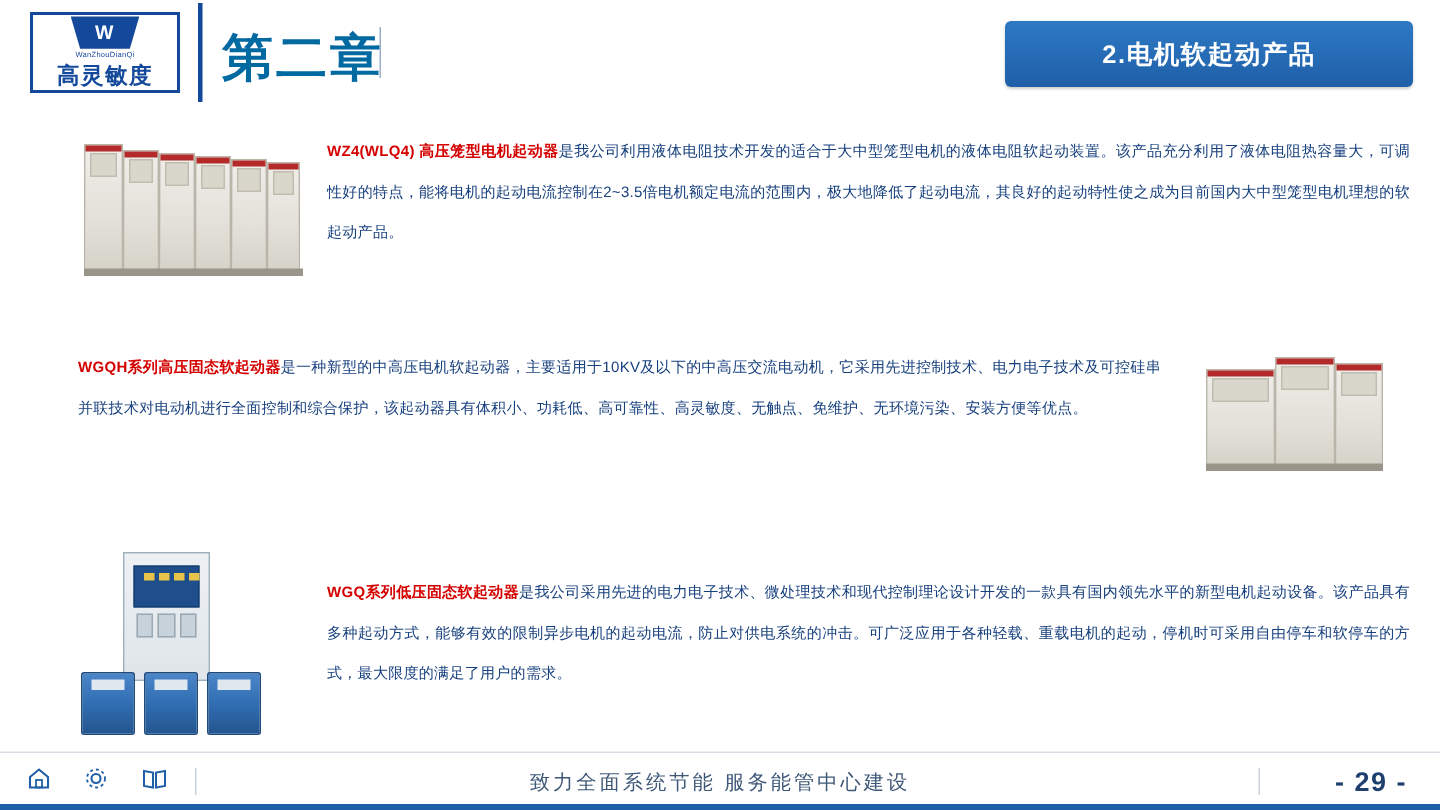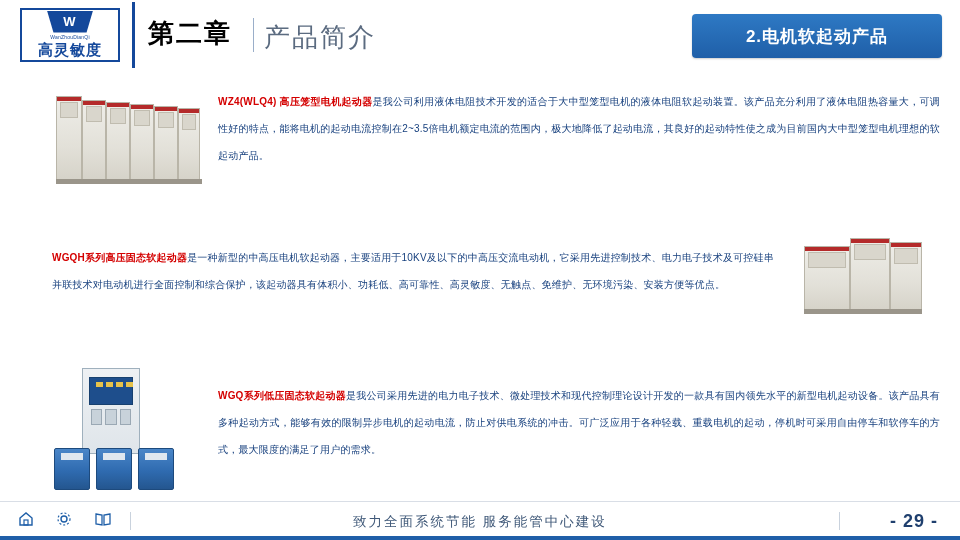--- a/index.html
+++ b/index.html
@@ -61,44 +61,44 @@
   }
   .header-divider {
     position: absolute;
     left: 132px; top: 2px;
     width: 3px; height: 66px;
     background: #14489b;
   }
   .chapter-no {
     position: absolute;
     left: 148px; top: 16px;
-    font-size: 26px;
-    font-weight: bold;
-    color: #000000;
+    font-size: 34px;
+    font-weight: bold;
+    color: #0369a1;
     letter-spacing: 2px;
     font-family: Liberation Sans, sans-serif;
   }
   .chapter-sep {
     position: absolute;
     left: 253px; top: 18px;
     width: 1px; height: 34px;
     background: #9aaec9;
   }
   .chapter-title {
     position: absolute;
     left: 264px; top: 20px;
     font-size: 26px;
     color: #5b6b80;
     letter-spacing: 2px;
     font-family: "Liberation Serif", serif;
   }
   .tab-pill {
     position: absolute;
     right: 18px; top: 14px;
-    width: 250px; height: 44px;
+    width: 272px; height: 44px;
     background: linear-gradient(180deg, #2e79c4 0%, #1f5fa8 100%);
     border-radius: 4px;
     color: #ffffff;
     font-size: 17px;
     font-weight: bold;
     display: flex;
     align-items: center;
     justify-content: center;
     letter-spacing: 1px;
     box-shadow: 0 1px 2px rgba(0,0,0,.2);
@@ -115,21 +115,21 @@
     letter-spacing: .2px;
   }
   .kw {
     color: #d40000;
     font-weight: bold;
   }
 
   
   #block1 { left: 218px; top: 88px; width: 722px; }
   
-  #block2 { left: 52px;  top: 244px; width: 722px; }
+  #block2 { left: 52px;  top: 232px; width: 722px; }
   
   #block3 { left: 218px; top: 382px; width: 722px; }
 
   
   .img-wrap { position: absolute; }
 
   
   #img1 { left: 56px; top: 90px; width: 150px; height: 100px; }
   .cab-row { position: absolute; left: 0; top: 6px; display: flex; align-items: flex-end; }
   .cab {
@@ -262,21 +262,20 @@
   <div class="logo-box">
     <div class="logo-mark">W</div>
     <div class="logo-en">WanZhouDianQi</div>
     <div class="logo-cn">高灵敏度</div>
   </div>
 
   <div class="header-divider"></div>
 
   <div class="chapter-no">第二章</div>
   <div class="chapter-sep"></div>
-  <div class="chapter-title">产品简介</div>
 
   <div class="tab-pill">2.电机软起动产品</div>
 </div>
 
 <div class="img-wrap" id="img1">
   <div class="cab-row">
     <div class="cab" style="width:26px;height:86px;">
         <div class="cab-red-top"></div>
       </div>
     <div class="cab" style="width:24px;height:82px;">

